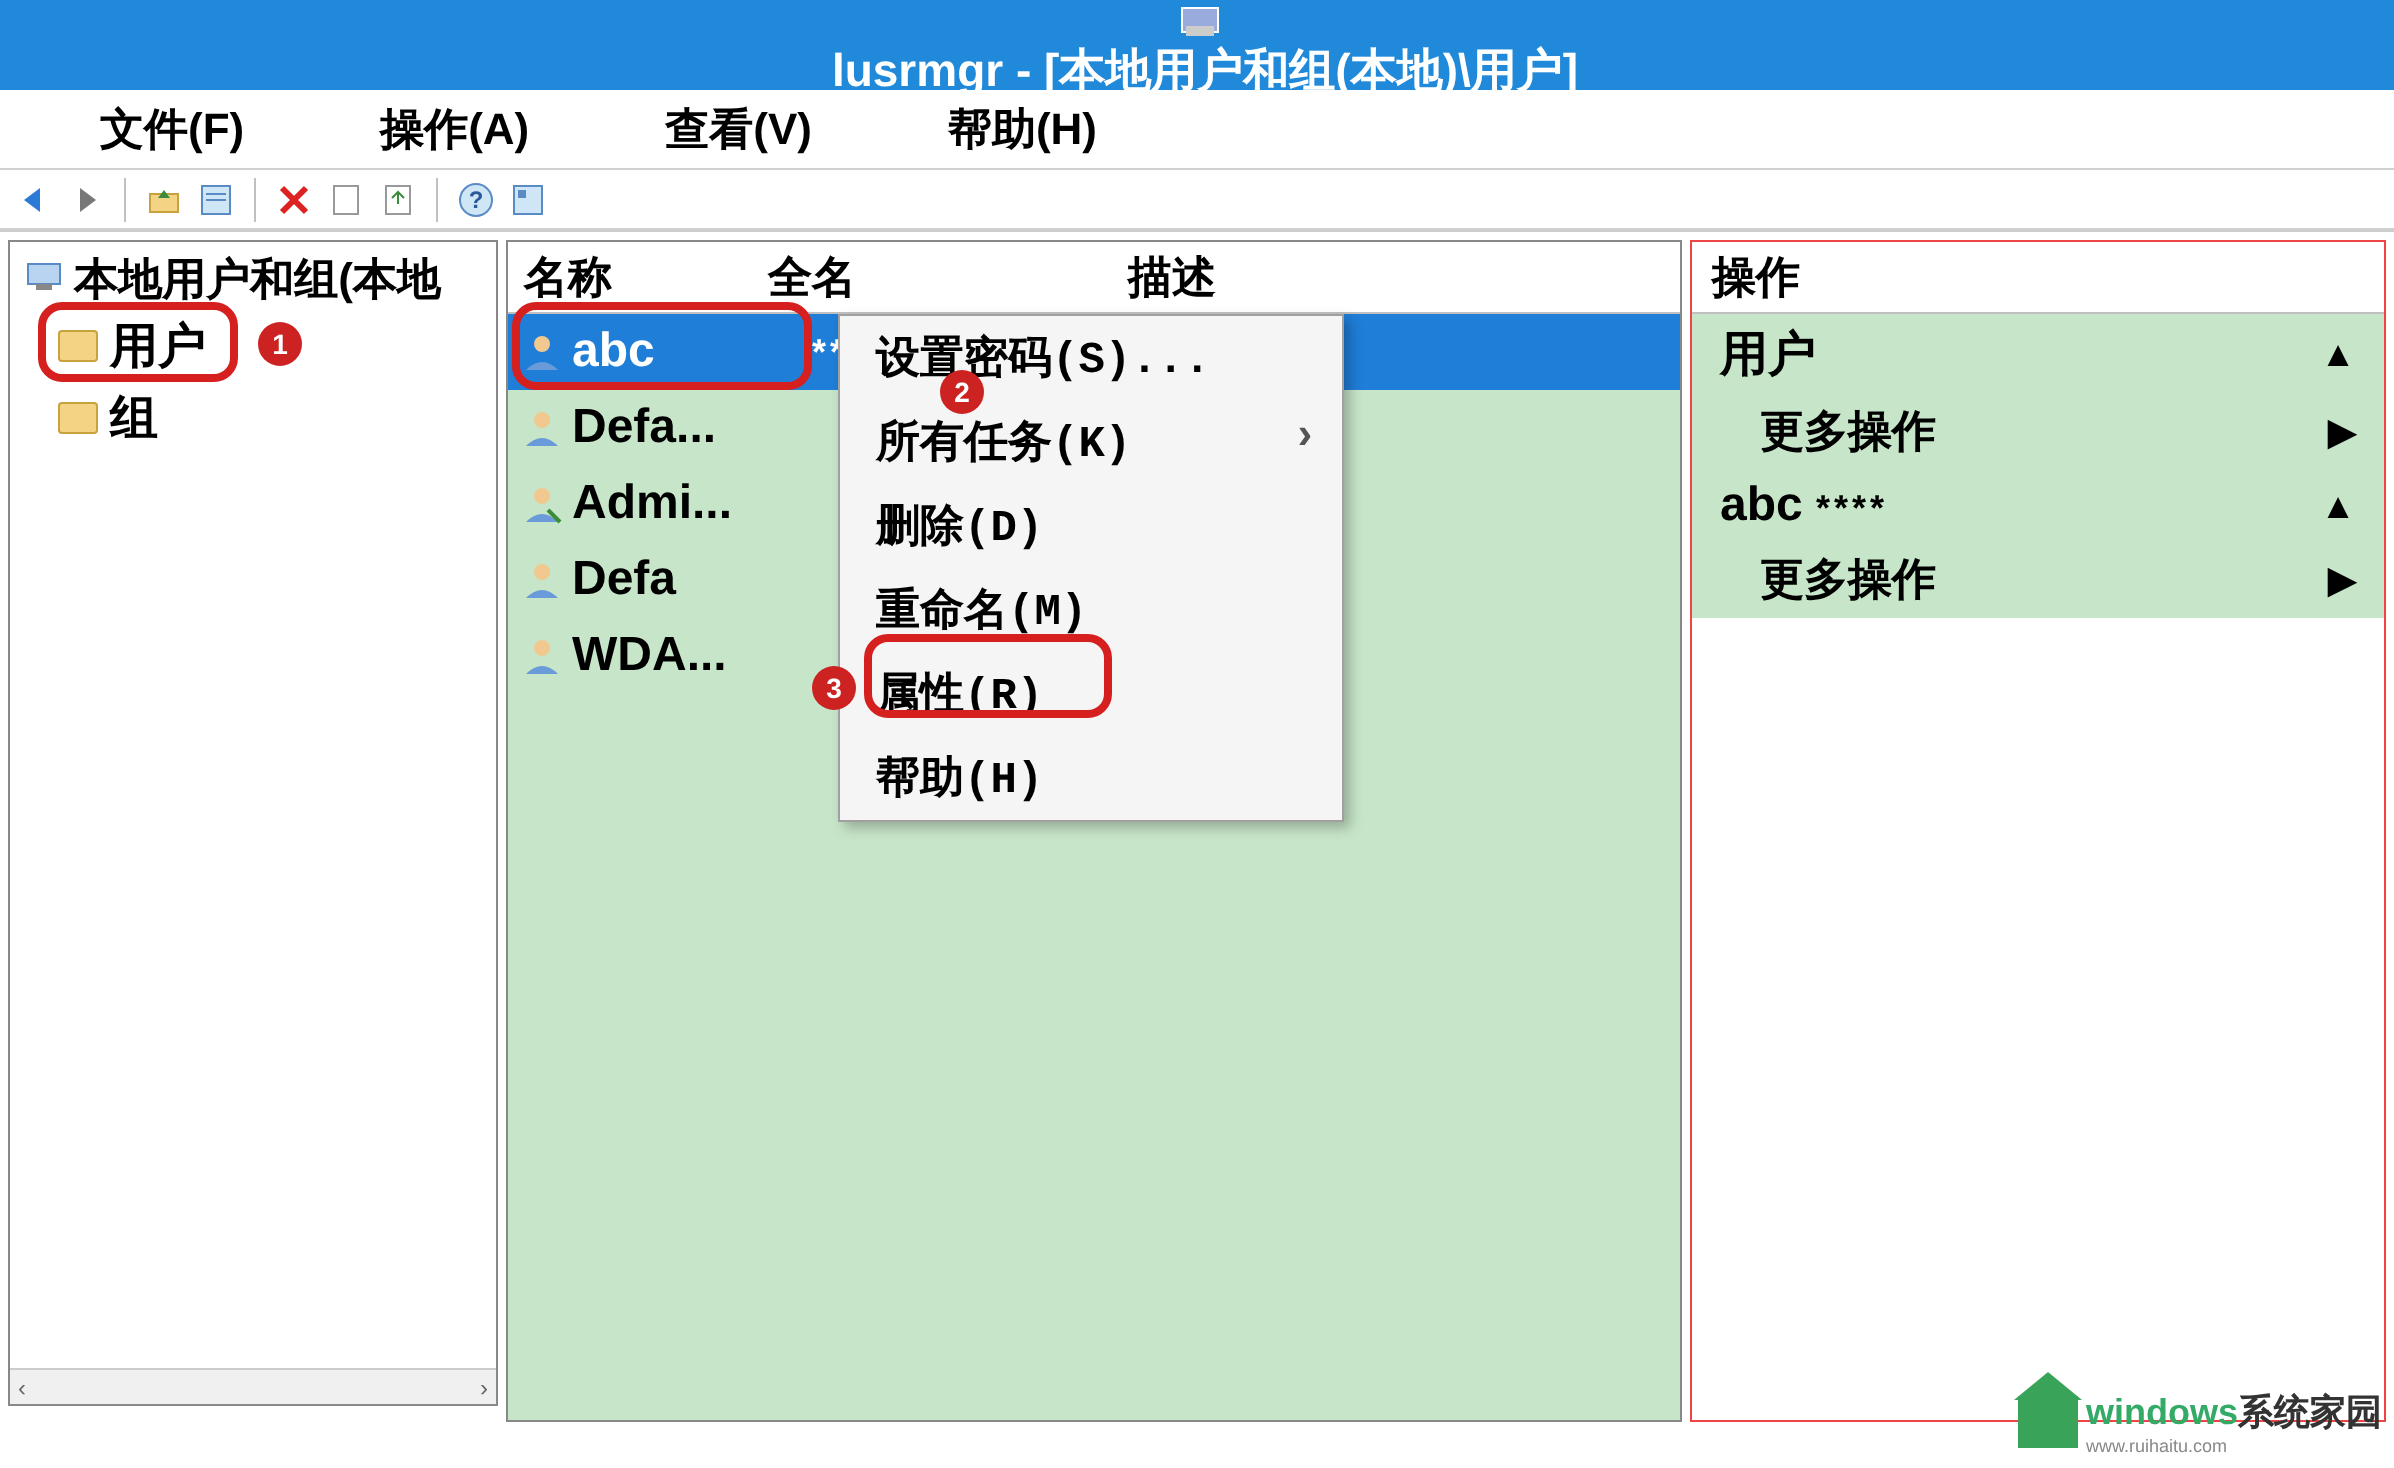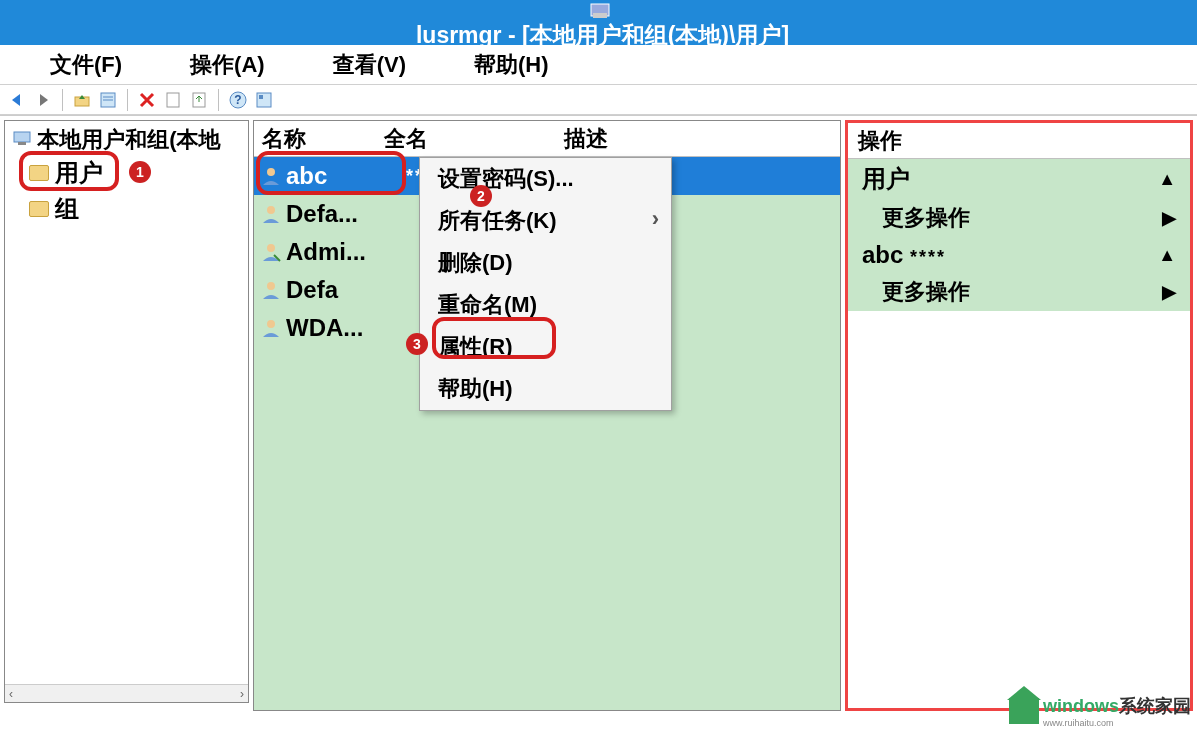--- a/index.html
+++ b/index.html
@@ -13,41 +13,41 @@
 .menubar { height: 40px; border-bottom: 1px solid #d0d0d0; display:flex; align-items:center; padding-left: 10px; background:#fff; }
 .menubar span { font-size: 22px; font-weight:bold; margin-right: 28px; cursor:default;margin-left:40px; }
 
 .toolbar { height: 30px; border-bottom: 1px solid #d0d0d0; display:flex; align-items:center; padding-left: 6px; gap:4px; background:#fff; }
 .tb-item { width:22px; height:22px; display:flex; align-items:center; justify-content:center; }
 .tb-sep { width:1px; height:22px; background:#c0c0c0; margin:0 4px; }
 
 .main { display:flex; height: 600px; border-top:1px solid #ccc; }
 .tree-pane { width:245px; border:1px solid #888; margin:4px 2px 12px 4px; overflow:hidden; position:relative; background:#fff; }
 .list-pane { width:588px; border:1px solid #888; margin:4px 2px; background:#c7e6c9; position:relative; }
-.action-pane { flex:1; border:3px solid #ef4444; margin:4px 4px 4px 2px; background:#fff; }
+.action-pane { flex:1; border:1px solid #ef4444; margin:4px 4px 4px 2px; background:#fff; }
 
 .tree-root { padding:4px 0 0 8px; font-size:22px; font-weight:bold; white-space:nowrap; }
 .tree-item { padding:2px 0 2px 24px; font-size:24px; font-weight:bold; display:flex; align-items:center; gap:6px; }
 .folder-ico { width:20px; height:16px; background:#f3d484; border:1px solid #c9a23e; border-radius:2px; display:inline-block; }
 .computer-ico { width:18px; height:18px; display:inline-block; }
 
 .list-header { background:#fff; height:36px; display:flex; align-items:center; border-bottom:1px solid #c0c0c0; font-size:22px; font-weight:bold; }
 .lh-col1 { width:130px; padding-left:8px; }
 .lh-col2 { width:180px; }
 .lh-col3 { flex:1; }
 .list-body { position:relative; }
 .list-row { display:flex; align-items:center; font-size:24px; font-weight:bold; height:38px; }
 .list-row.selected { background:#1f7ed8; color:#fff; }
 .user-ico { width:22px; height:22px; margin-left:6px; margin-right:4px; display:inline-block; }
 .row-name { width:120px; white-space:nowrap; overflow:hidden; }
 .row-full { width:50px; font-size:18px; letter-spacing:2px; }
 .row-desc { flex:1; white-space:nowrap; overflow:hidden; }
 
 .context-menu { position:absolute; top:0; left:165px; width:253px; background:#f5f5f5; border:1px solid #a0a0a0; box-shadow:3px 3px 6px rgba(0,0,0,.25); font-size:22px; font-weight:bold; z-index:10; }
-.cm-item { padding:6px 18px; white-space:nowrap; }
+.cm-item { padding:6px 18px; white-space:nowrap;font-family:Liberation Mono, monospace; }
 .cm-item.sub { position:relative; }
 .cm-item.sub:after { content:"›"; position:absolute; right:12px; color:#555; }
 
 .action-header { height:36px; border-bottom:1px solid #c0c0c0; display:flex; align-items:center; padding-left:10px; font-size:22px; font-weight:bold; }
 .action-section { background:#c7e6c9; }
 .as-title { display:flex; align-items:center; justify-content:space-between; padding:4px 14px; font-size:24px; font-weight:bold; }
 .as-link { padding:4px 14px 4px 34px; font-size:22px; font-weight:bold; display:flex; align-items:center; justify-content:space-between; }
 .chev-up { font-size:18px; }
 .chev-right { font-size:18px; }
 

